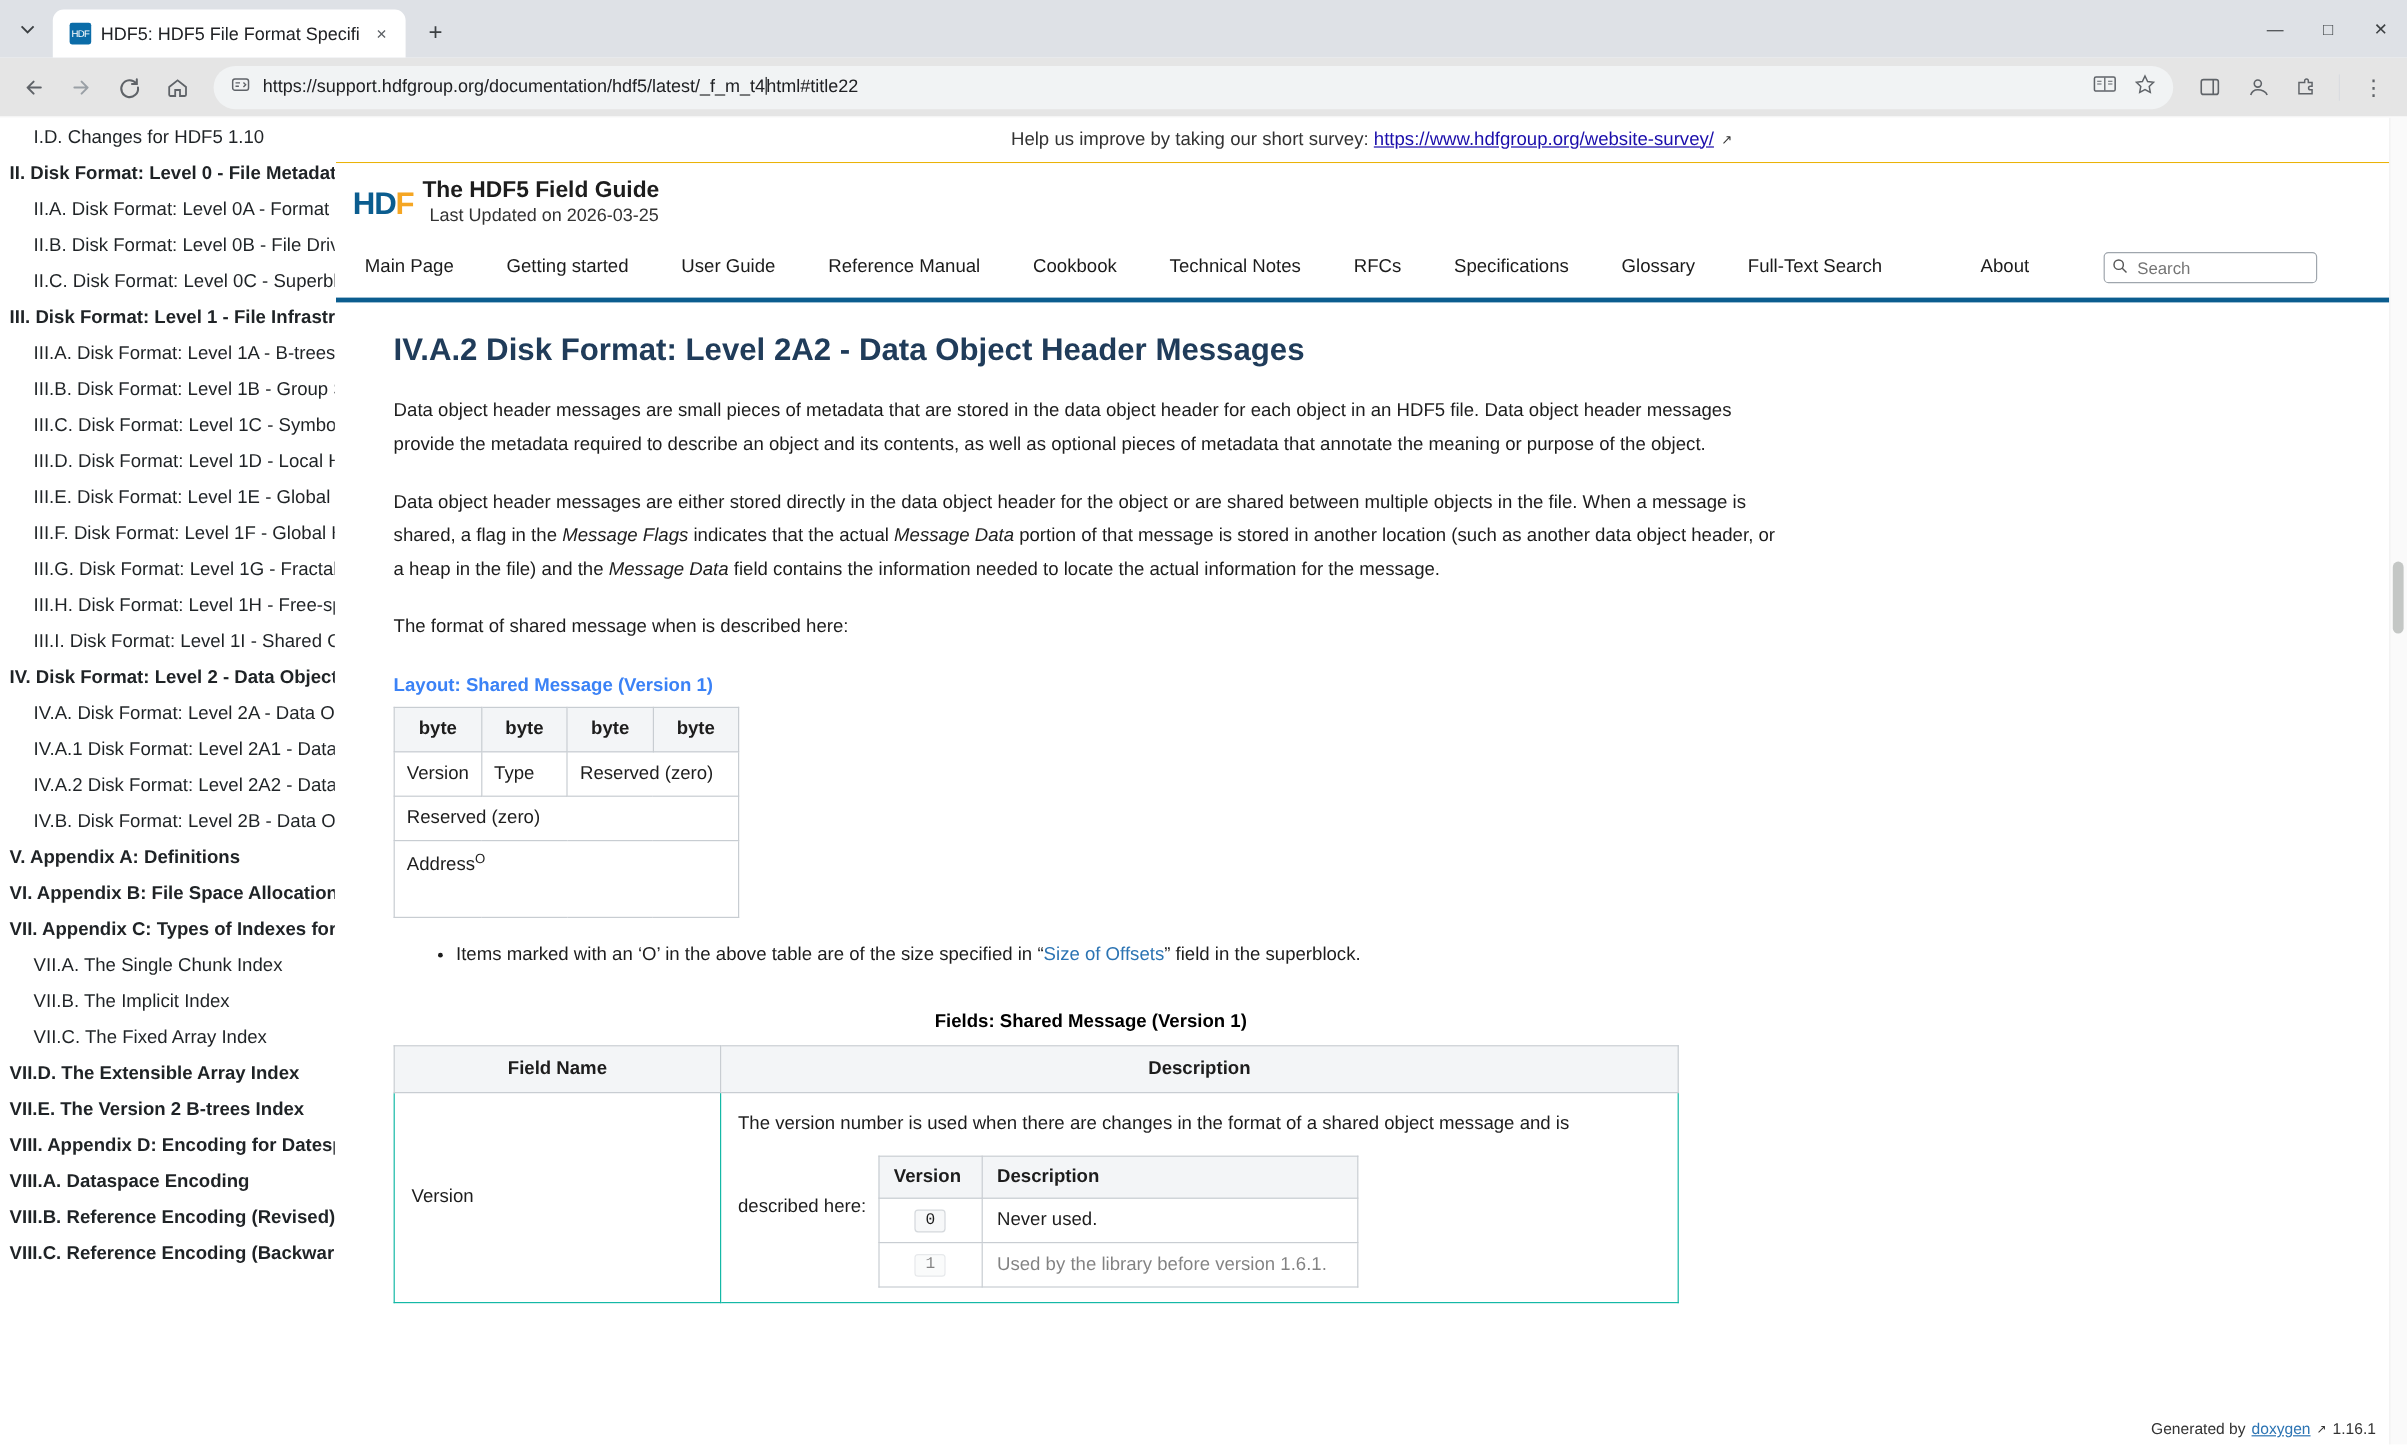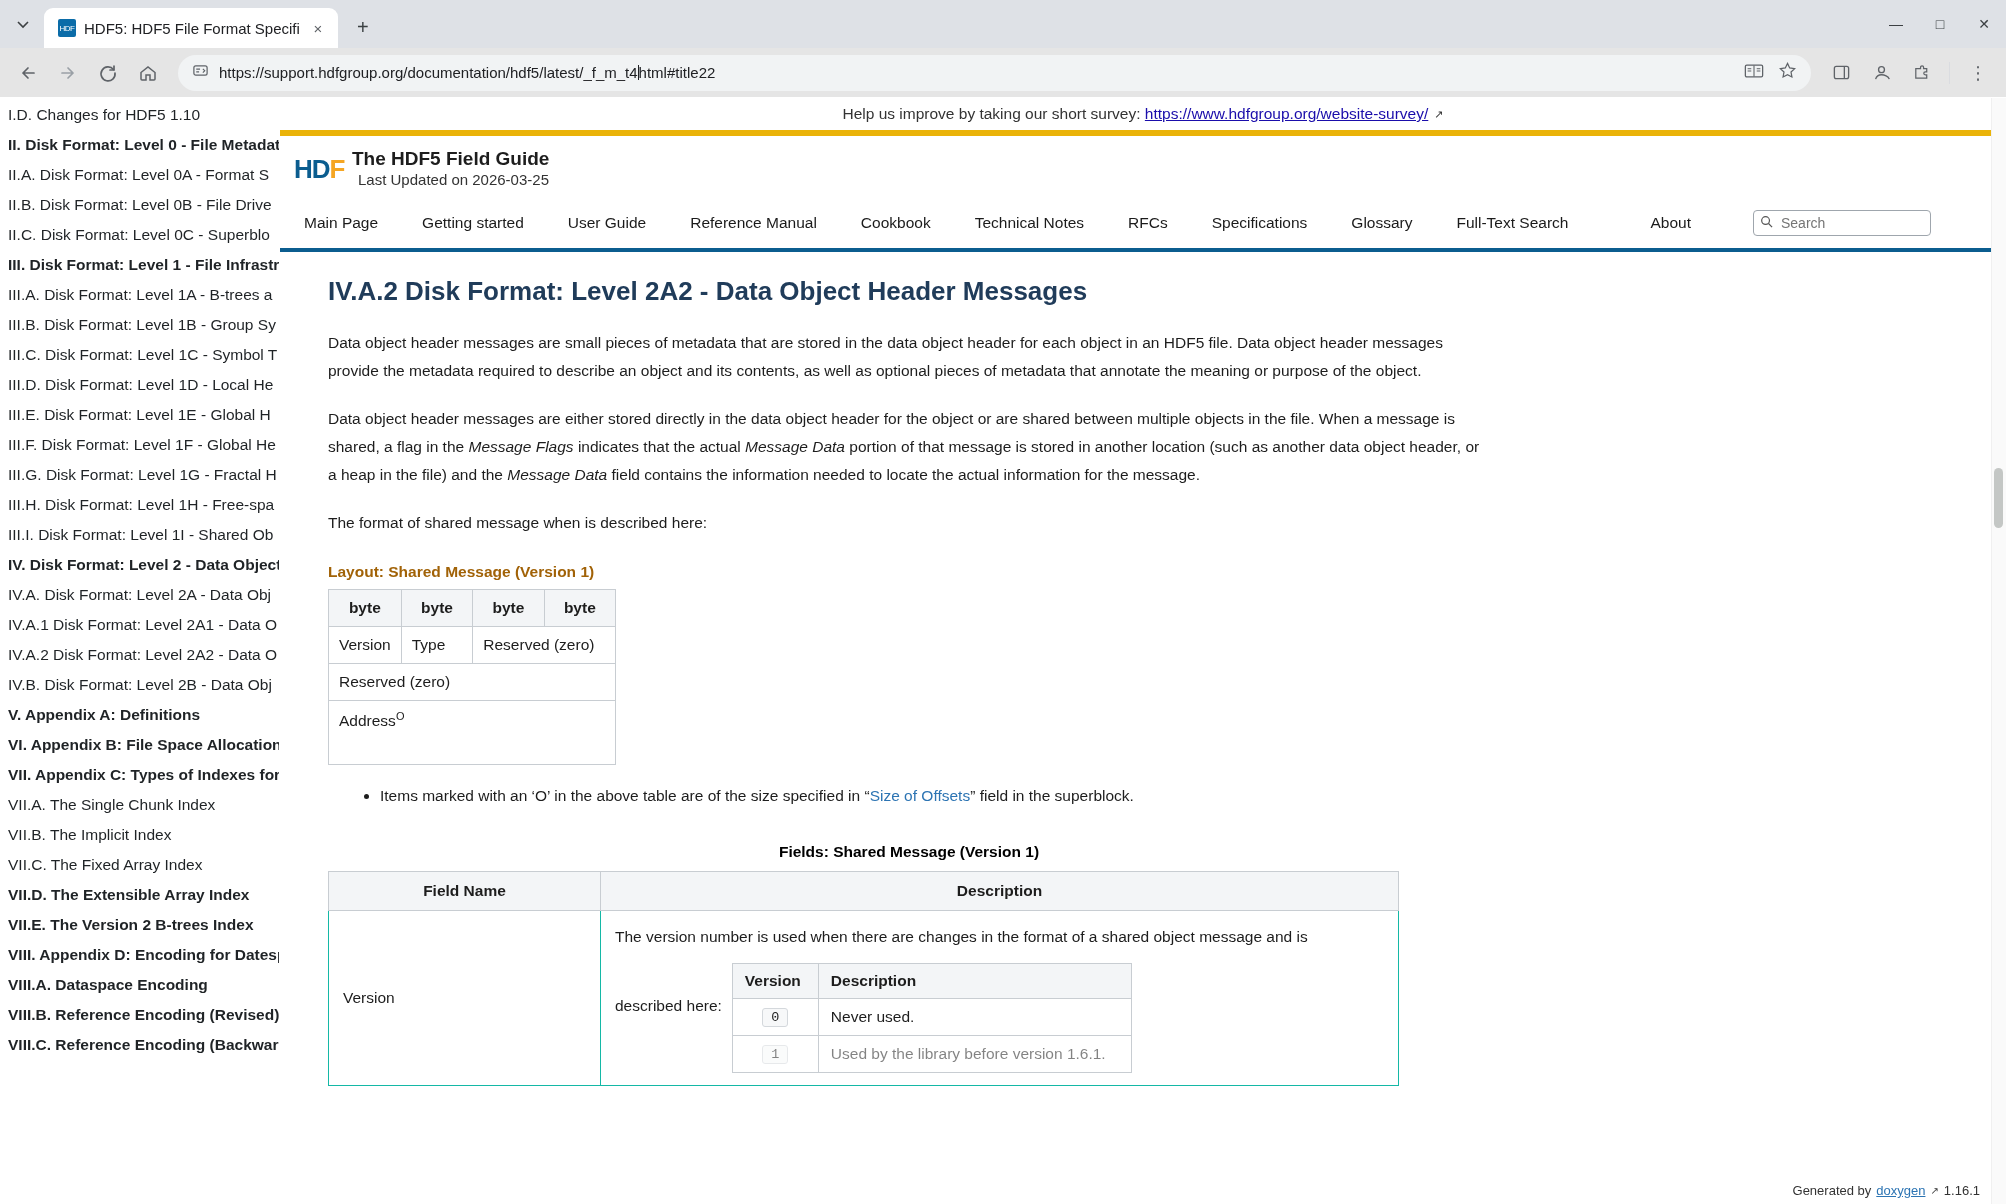--- a/index.html
+++ b/index.html
@@ -102,31 +102,31 @@
   }
   .navitem {
     font-size: 15.5px;
     color: #1f2326;
     padding: 6px 4px 6px 8px;
     white-space: nowrap;
     overflow: hidden;
     line-height: 18px;
   }
   .navitem.lvl1 { padding-left: 8px; font-weight: bold; }
-  .navitem.lvl2 { padding-left: 8px; }
+  .navitem.lvl2 { padding-left: 28px; }
 
   
   .content-wrap { flex: 1; position: relative; overflow: hidden; }
 
   .survey {
     height: 38px;
     background: #ffffff;
     display: flex; align-items: center; justify-content: center;
     font-size: 15.5px; color: #333;
-    border-bottom: 6px solid #eab308;
+    border-bottom: 1px solid #eab308;
   }
   .survey a { color: #1a0dab; }
   .survey .ext { font-size: 11px; margin-left: 6px; color: #333; }
 
   .hdf-header {
     background: #fff;
     padding: 8px 0 0 0;
   }
   .hdf-brandrow { display: flex; align-items: center; padding: 4px 0 10px 14px; gap: 14px; }
   .hdf-logo {
@@ -180,21 +180,21 @@
   .doc {
     width: 1250px;
     padding: 0 40px 0 48px;
   }
   h1.doc-h1 {
     font-size: 26px; color: #203c5a; margin: 6px 0 22px 0;
     font-weight: bold;
   }
   .doc p { font-size: 15.5px; line-height: 28px; color: #1d1d1d; margin: 0 0 20px 0; }
   .doc p em { font-style: italic; }
-  .layout-title { font-size: 15.5px; font-weight: bold; color: #a16207; margin: 26px 0 8px 0; }
+  .layout-title { font-size: 15.5px; font-weight: bold; color: #3b82f6; margin: 26px 0 8px 0; }
 
   table.tbl { border-collapse: collapse; font-size: 15.5px; color: #1d1d1d; }
   table.layout { width: 288px; }
   table.layout th {
     border: 1px solid #c8cdd2; background: #f3f5f7;
     font-weight: bold; font-size: 15.5px; padding: 9px 0; text-align: center;
     width: 72px;
   }
   table.layout td {
     border: 1px solid #c8cdd2; padding: 9px 10px; vertical-align: top;

